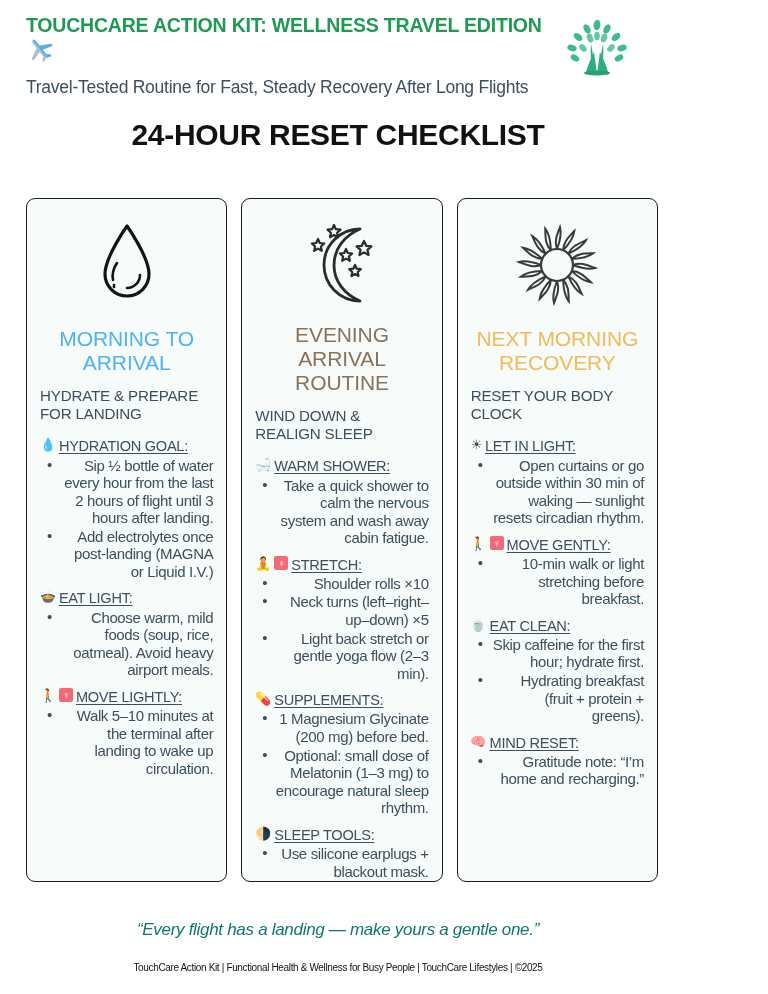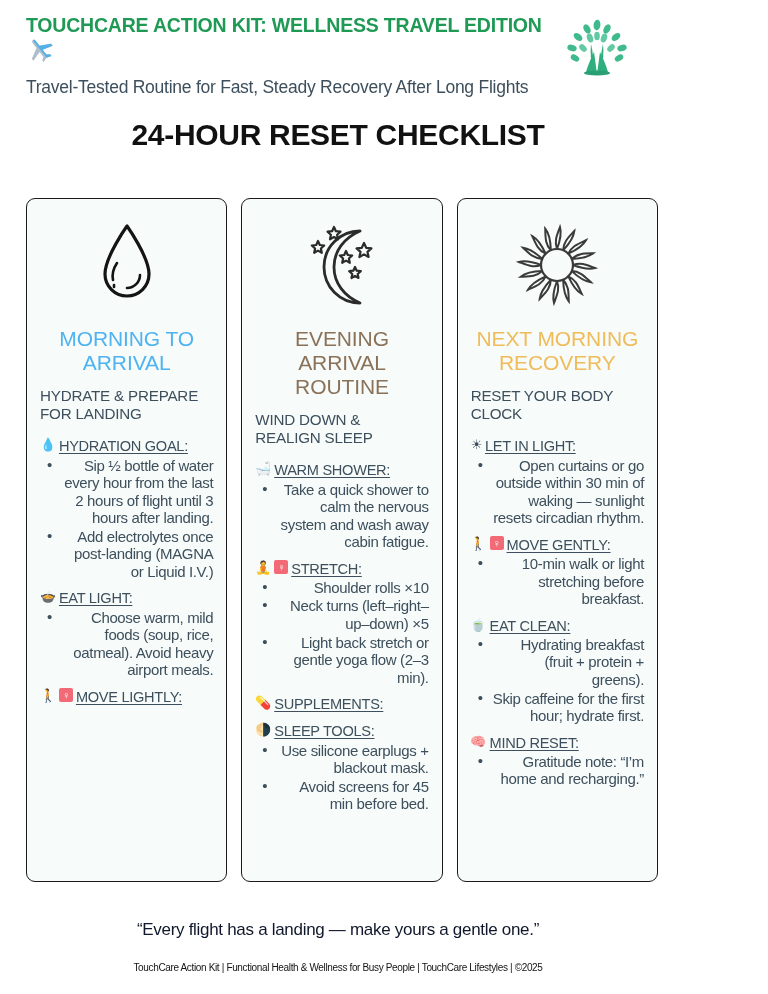--- a/index.html
+++ b/index.html
@@ -180,23 +180,24 @@
     text-align: center;
     border-radius: 2px;
     vertical-align: 1px;
   }
 
   
   .quote {
     position: absolute;
     top: 920px; left: 0; right: 0;
     text-align: center;
-    color: #0f172a;
+    color: #0f766e;
     font-size: 17px;
     letter-spacing: -0.3px;
+    font-style: italic;
   }
   .credit {
     position: absolute;
     top: 962px; left: 0; right: 0;
     text-align: center;
     color: #141414;
     font-size: 10px;
     letter-spacing: -0.35px;
   }
 </style>
@@ -292,20 +293,23 @@
             <li>Choose warm, mild foods (soup, rice, oatmeal). Avoid heavy airport meals.</li>
           </ul>
         </div>
 
         <div class="section">
           <div class="sec-head">
             <span class="sec-head-emoji">🚶</span>
             <span class="fem-badge">♀</span>
             <span class="sec-head-label">MOVE LIGHTLY:</span>
           </div>
+          <ul class="bullets">
+            <li>Walk 5–10 minutes at the terminal after landing to wake up circulation.</li>
+          </ul>
         </div>
 
       </div>
     </div>
 
     <div class="card c2">
       <div class="card-icon">
         <svg width="100" height="92" viewBox="0 0 100 92" aria-hidden="true">
           <path d="M68 12 C48 12 32 28 32 48 s16 36 36 36 c-16 -7 -26 -20 -26 -36 s10 -29 26 -36 z" fill="none" stroke="#2b2b2b" stroke-width="2.8" stroke-linejoin="round"></path>
           <g fill="none" stroke="#2b2b2b" stroke-width="2.2" stroke-linejoin="round">
@@ -343,20 +347,24 @@
             <li>Neck turns (left–right–up–down) ×5</li>
             <li>Light back stretch or gentle yoga flow (2–3 min).</li>
           </ul>
         </div>
 
         <div class="section">
           <div class="sec-head">
             <span class="sec-head-emoji">💊</span>
             <span class="sec-head-label">SUPPLEMENTS:</span>
           </div>
+          <ul class="bullets">
+            <li>1 Magnesium Glycinate (200 mg) before bed.</li>
+            <li>Optional: small dose of Melatonin (1–3 mg) to encourage natural sleep rhythm.</li>
+          </ul>
         </div>
 
         <div class="section">
           <div class="sec-head">
             <span class="sec-head-emoji">🌗</span>
             <span class="sec-head-label">SLEEP TOOLS:</span>
           </div>
           <ul class="bullets">
             <li>Use silicone earplugs + blackout mask.</li>
             <li>Avoid screens for 45 min before bed.</li>
@@ -417,22 +425,22 @@
             <li>10-min walk or light stretching before breakfast.</li>
           </ul>
         </div>
 
         <div class="section">
           <div class="sec-head">
             <span class="sec-head-emoji">🍵</span>
             <span class="sec-head-label">EAT CLEAN:</span>
           </div>
           <ul class="bullets">
+            <li>Skip caffeine for the first hour; hydrate first.</li>
             <li>Hydrating breakfast (fruit + protein + greens).</li>
-            <li>Skip caffeine for the first hour; hydrate first.</li>
           </ul>
         </div>
 
         <div class="section">
           <div class="sec-head">
             <span class="sec-head-emoji">🧠</span>
             <span class="sec-head-label">MIND RESET:</span>
           </div>
           <ul class="bullets">
             <li>Gratitude note: “I’m home and recharging.”</li>

